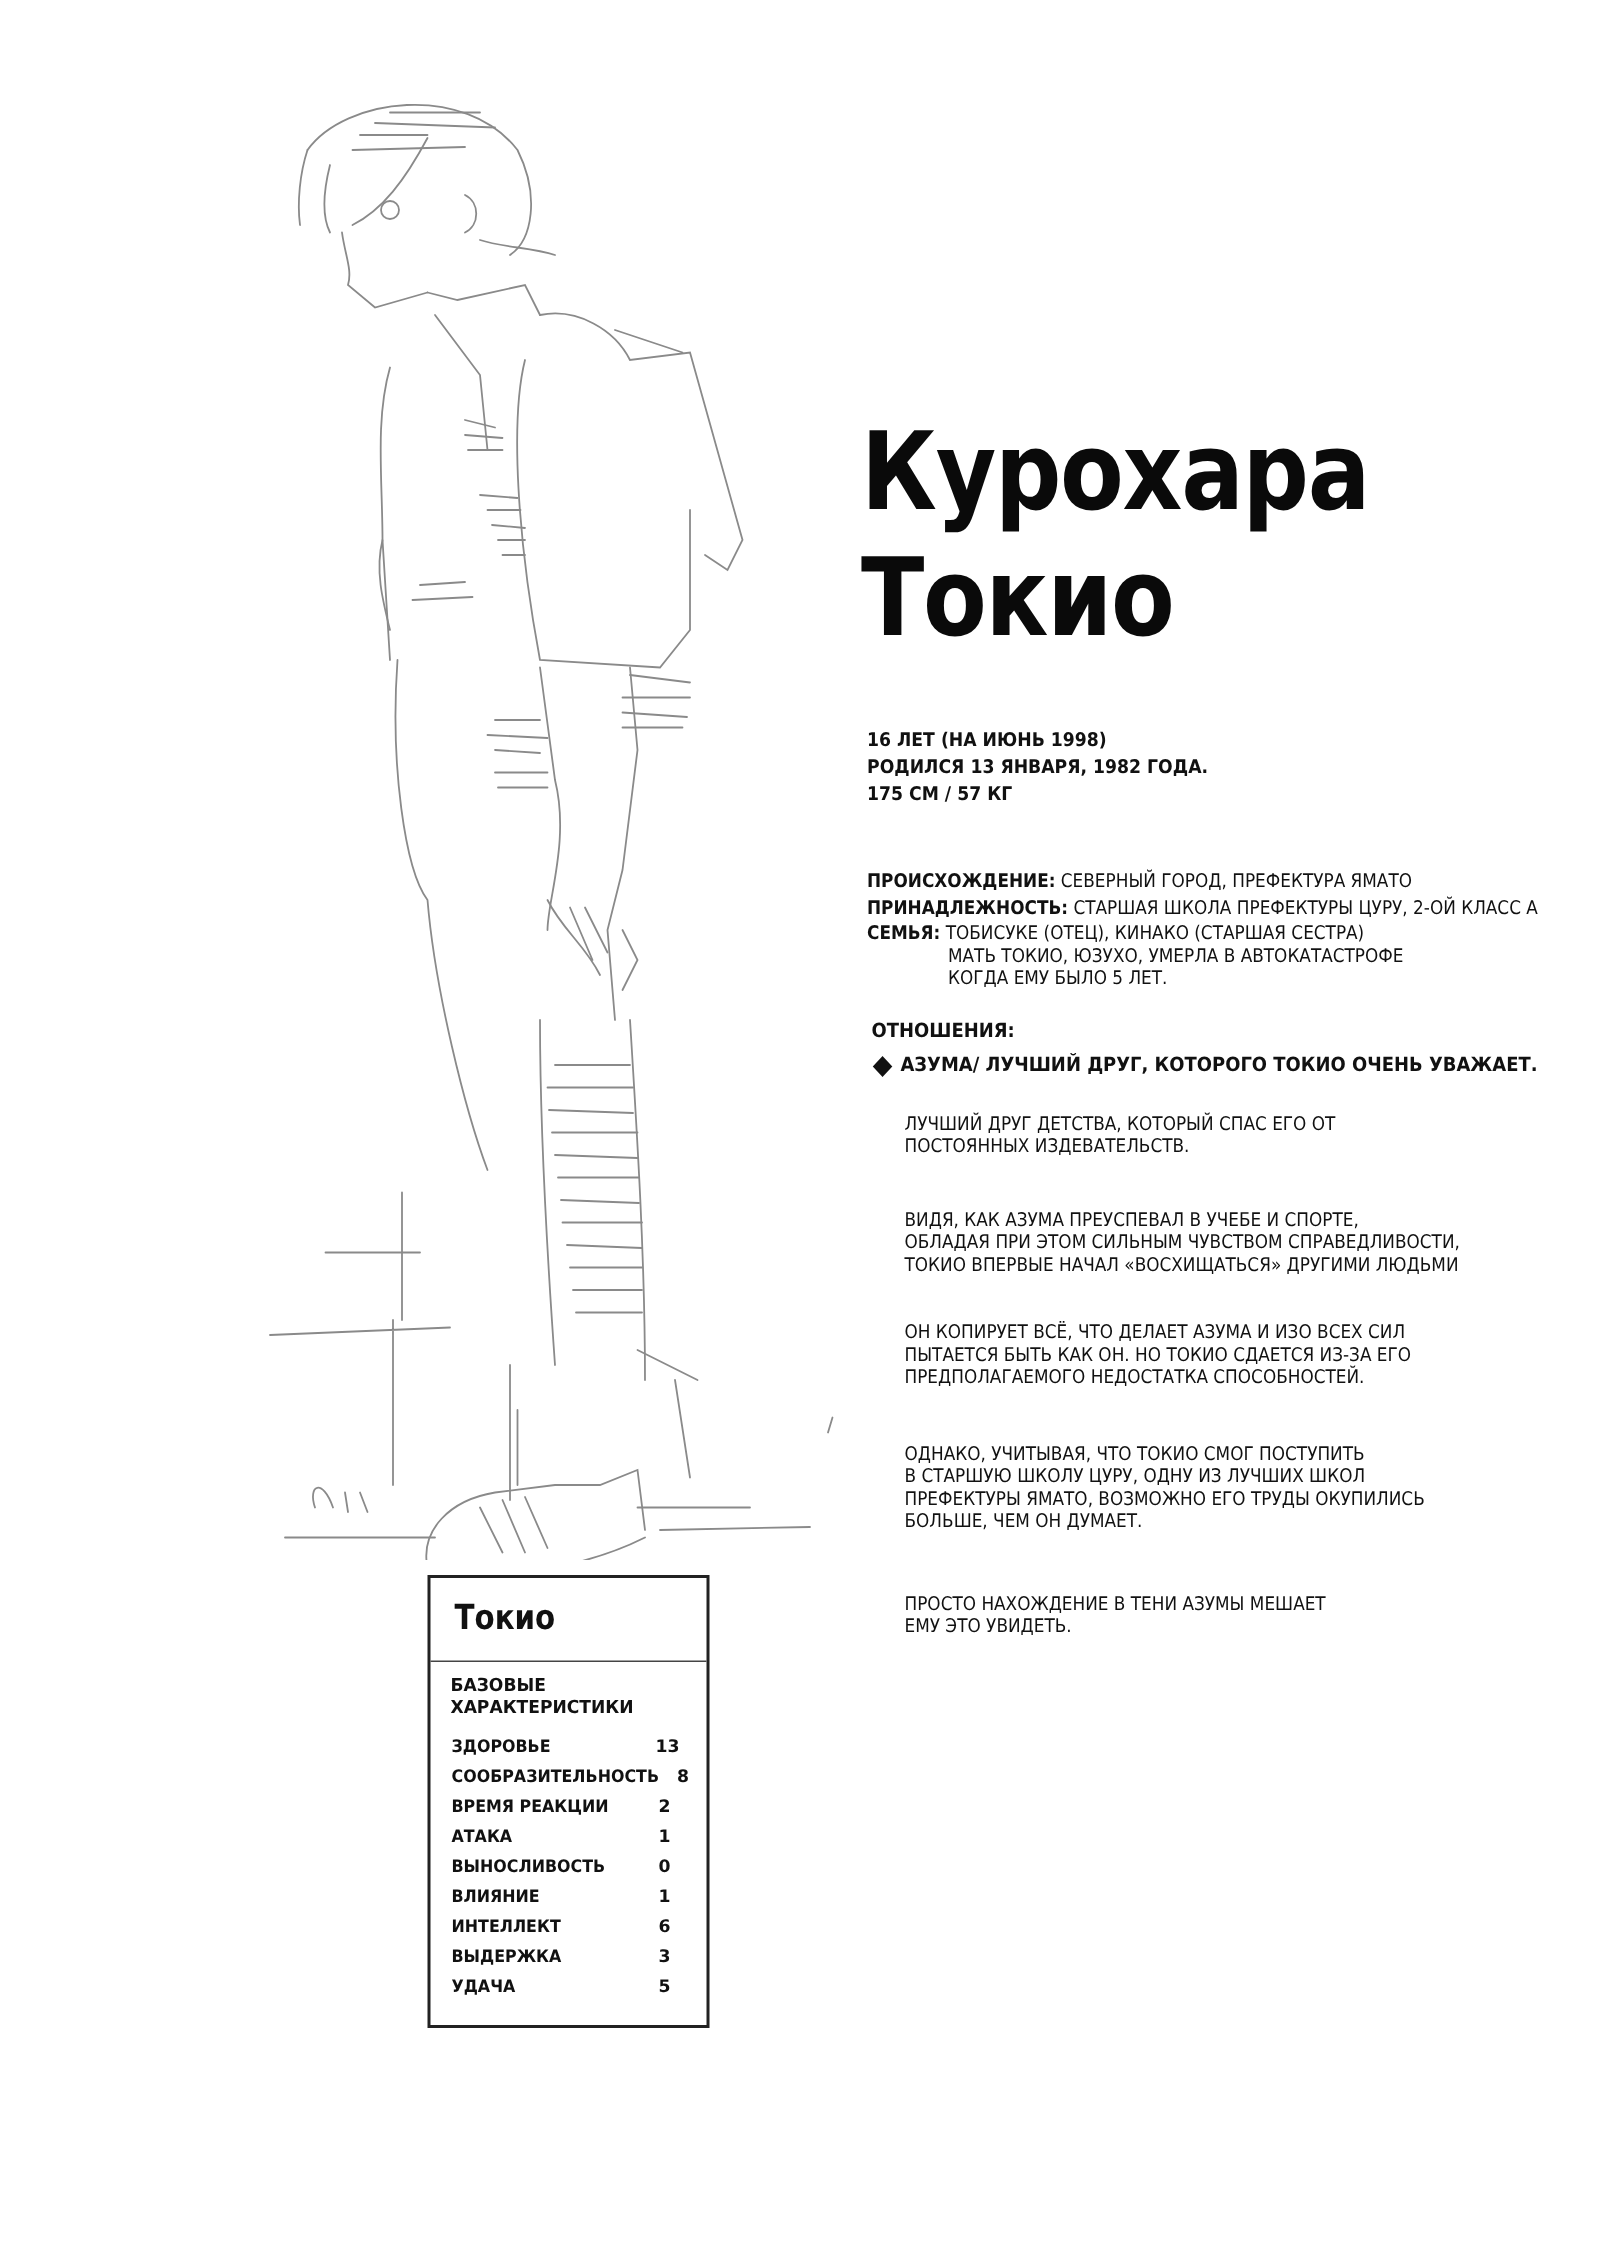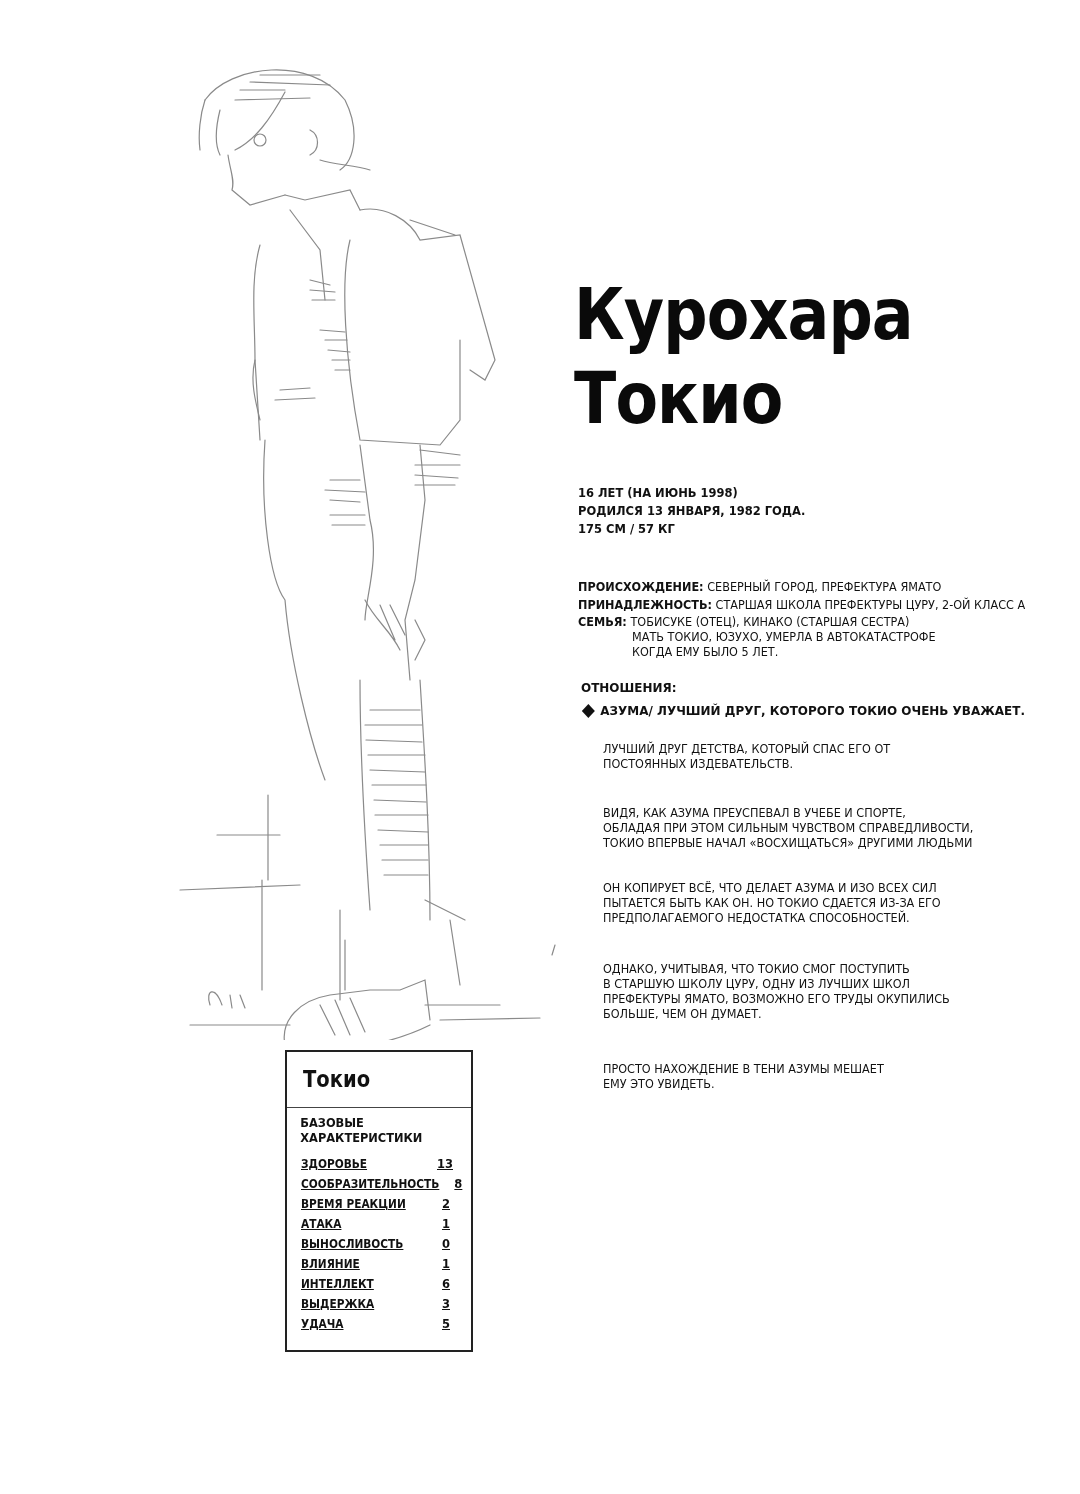--- a/index.html
+++ b/index.html
@@ -160,28 +160,27 @@
     .stat-list li {
       display: flex;
       justify-content: space-between;
       width: 152px;
       height: 20px;
       font-weight: bold;
       font-size: 11.5px;
       line-height: 20px;
       text-transform: uppercase;
       white-space: nowrap;
-      text-decoration: underline;
     }
     .stat-list li .stat-name {
       transform: scaleX(0.92);
       transform-origin: left center;
     }
     .stat-list li .stat-val {
-      text-align: center;
+      text-align: left;
       min-width: 14px;
     }
   </style>
 </head>
 <body>
 
 <div class="sketch">
   <svg viewBox="0 0 420 980" fill="none" stroke="#8a8a8a" stroke-width="1.2" stroke-linecap="round">
 
     <path d="M45 40 C70 5 150 -5 185 40 C200 70 195 100 180 110"></path>

